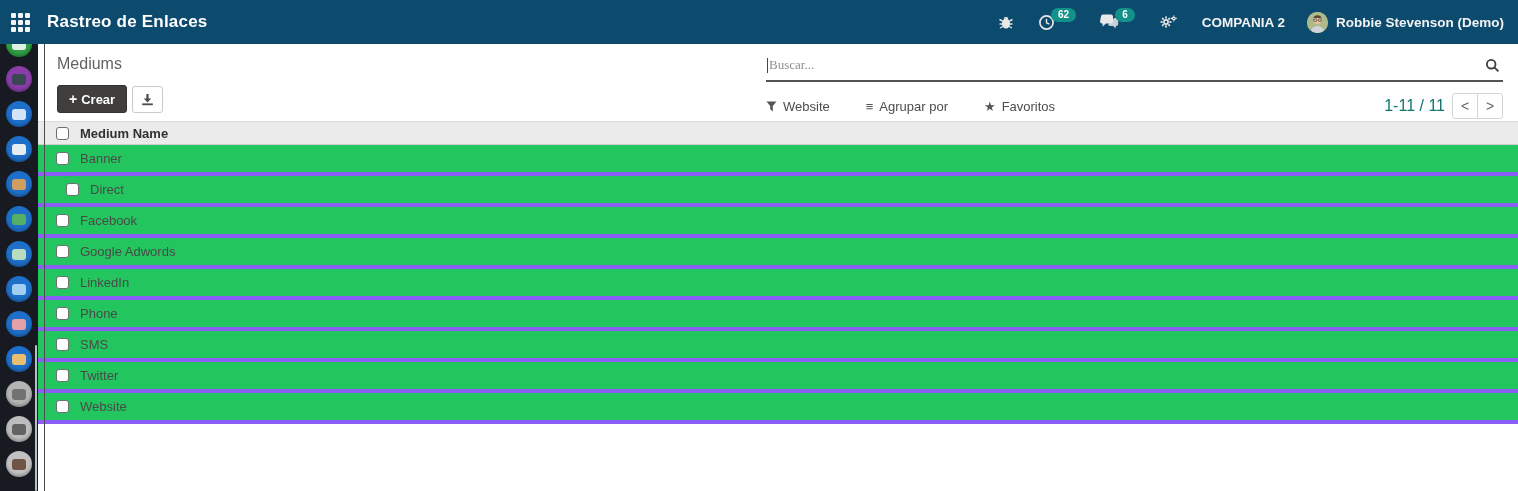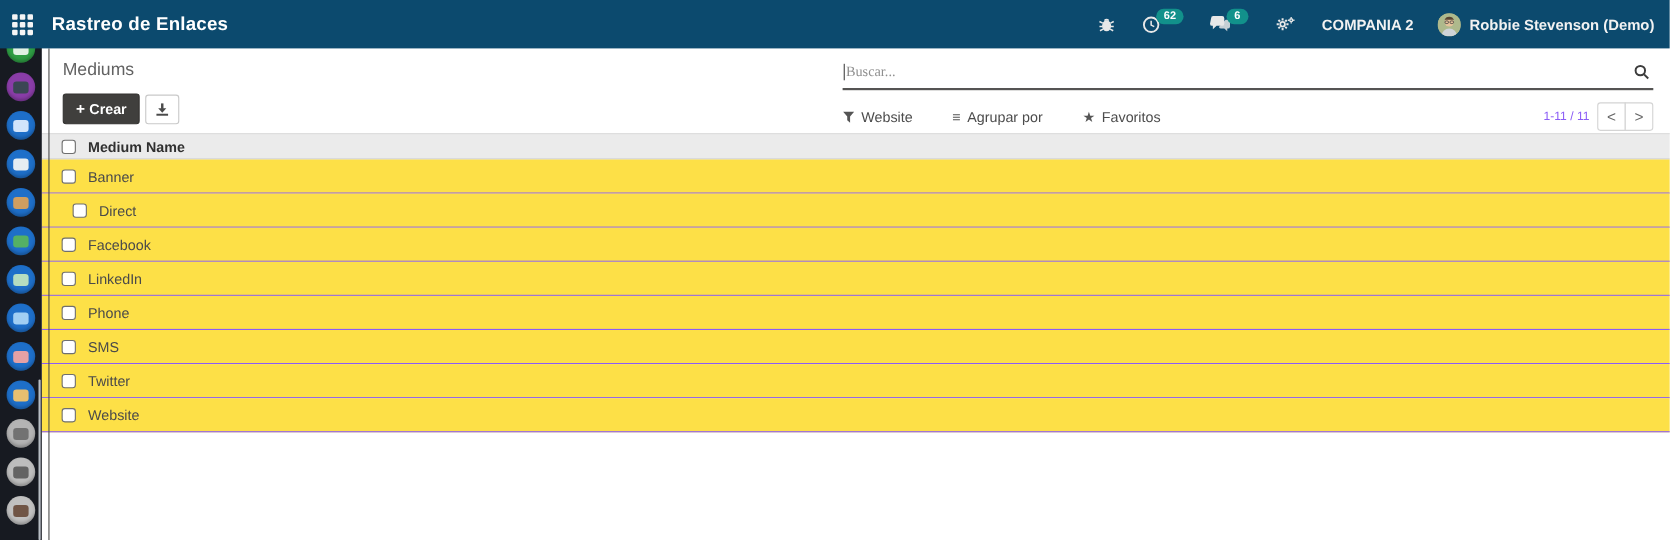--- a/index.html
+++ b/index.html
@@ -68,32 +68,32 @@
     color:#333; padding:0 24px 4px 3px; font-family:Liberation Serif, serif; background:transparent;
   }
   .search-input::placeholder { color:#8f8f8f; }
   .search-caret { position:absolute; left:1px; top:5px; width:1px; height:15px; background:#444; }
   .search-glass { position:absolute; right:3px; top:5px; cursor:pointer; }
 
   .filter-row { display:flex; align-items:center; margin-top:11px; }
   .filter-item { display:flex; align-items:center; gap:6px; font-size:13px; color:#4c4c4c; cursor:pointer; margin-right:36px; }
   .ficon { color:#555; font-size:13px; line-height:1; }
   .pager { margin-left:auto; display:flex; align-items:center; }
-  .pager-text { font-size:11px; color:#8b5cf6; margin-right:7px; }
+  .pager-text { font-size:16px; color:#0f766e; margin-right:7px; }
   .pager-btn {
     width:26px; height:26px; background:#fff; border:1px solid #d4d4d4;
     display:flex; align-items:center; justify-content:center;
     font-size:14px; color:#666; cursor:pointer; font-family:inherit;
   }
   .pager-btn.prev { border-radius:3px 0 0 3px; }
   .pager-btn.next { border-radius:0 3px 3px 0; margin-left:-1px; }
 
   
   .list { width:100%; }
-  .lrow { display:flex; align-items:center; height:31px; padding-left:18px; border-bottom:1px solid #8b5cf6; background:#fde047; cursor:pointer; }
+  .lrow { display:flex; align-items:center; height:31px; padding-left:18px; border-bottom:4px solid #8b5cf6; background:#22c55e; cursor:pointer; }
   .lrow.head {
     height:24px; background:#ebebeb; border-top:1px solid #dcdcdc; border-bottom:1px solid #cfcfcf; cursor:default;
   }
   .lrow.indented { padding-left:28px; }
   .cbox {
     width:13px; height:13px; border:1.5px solid #6f6f6f; border-radius:3px;
     background:#fff; margin-right:11px; flex:0 0 13px; cursor:pointer;
   }
   .cell { font-size:13px; color:#4a4a4a; }
   .lrow.head .cell { font-weight:700; color:#303030; }
@@ -312,20 +312,24 @@
           <span class="cbox"></span>
           <span class="cell">Direct</span>
         </div>
 
 
         <div class="lrow">
           <span class="cbox"></span>
           <span class="cell">Facebook</span>
         </div>
 
+        <div class="lrow">
+          <span class="cbox"></span>
+          <span class="cell">Google Adwords</span>
+        </div>
 
         <div class="lrow">
           <span class="cbox"></span>
           <span class="cell">LinkedIn</span>
         </div>
 
         <div class="lrow">
           <span class="cbox"></span>
           <span class="cell">Phone</span>
         </div>

